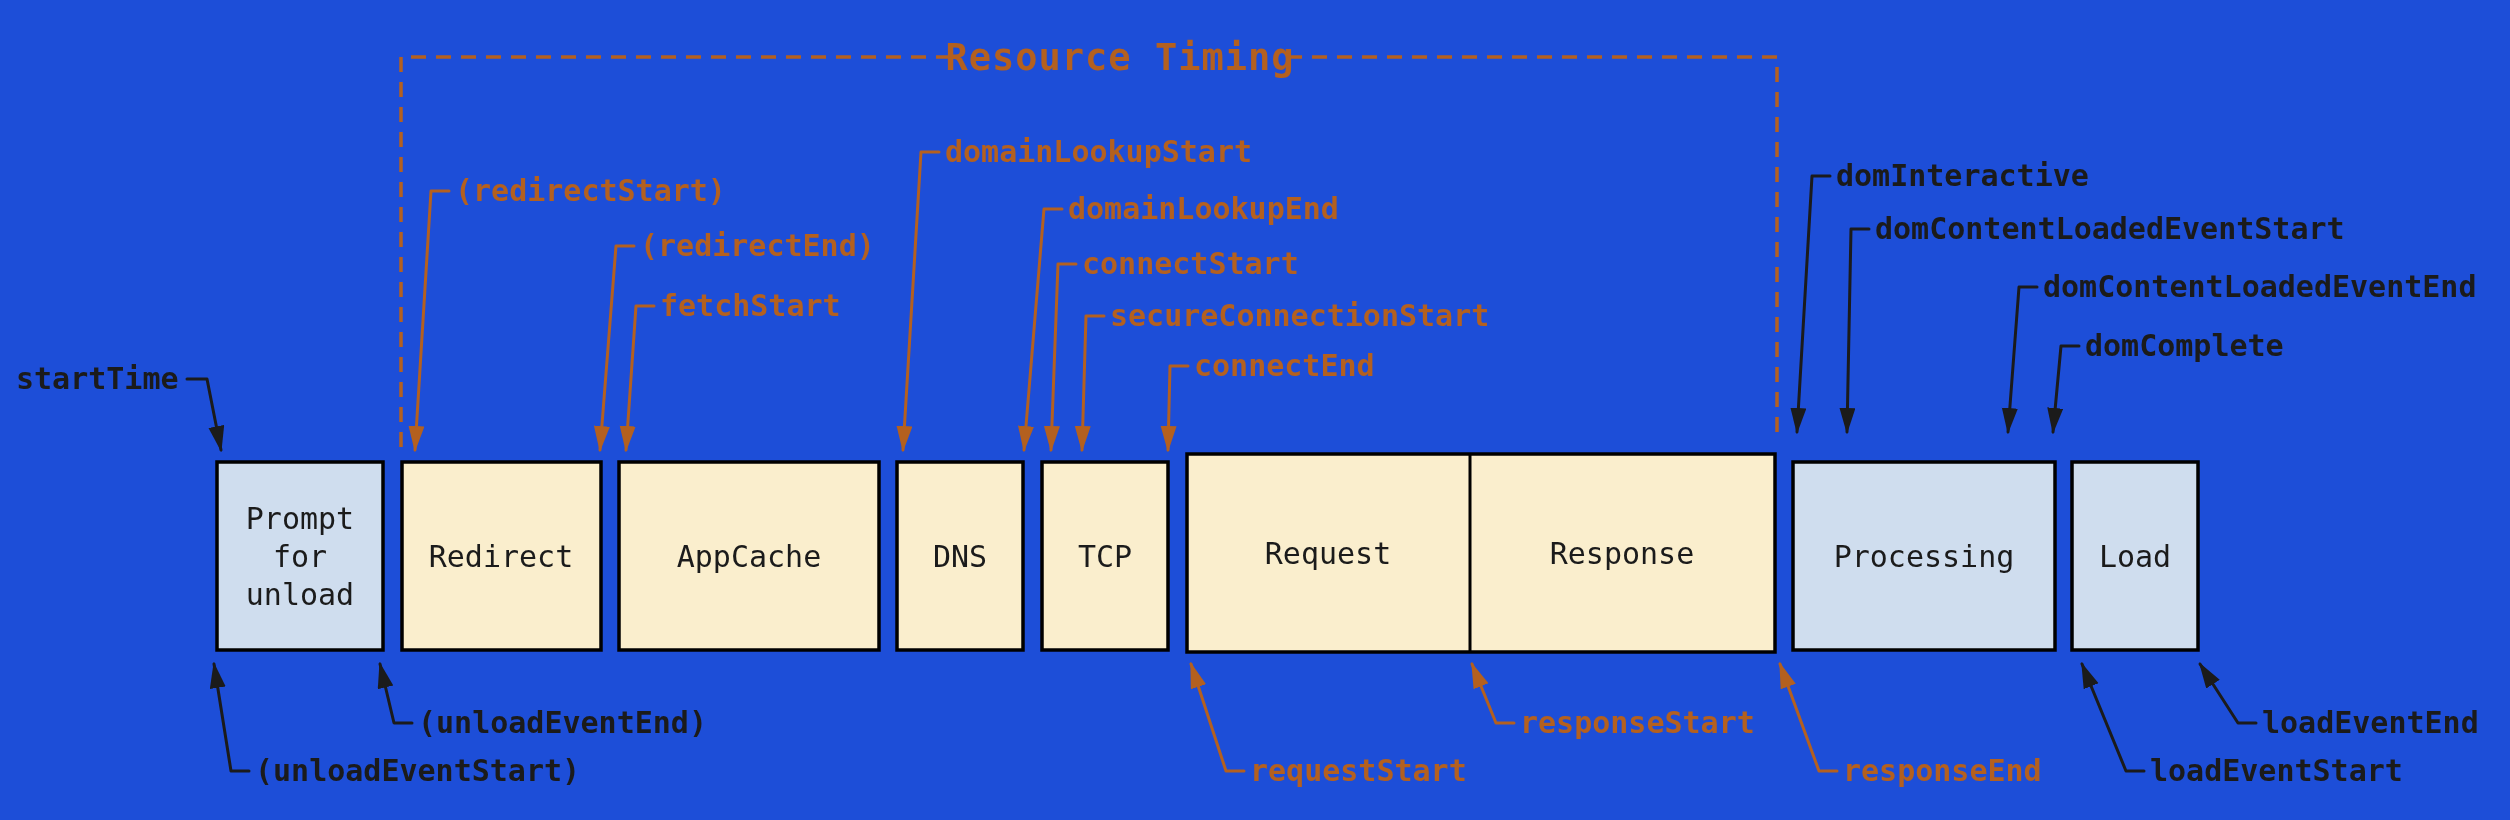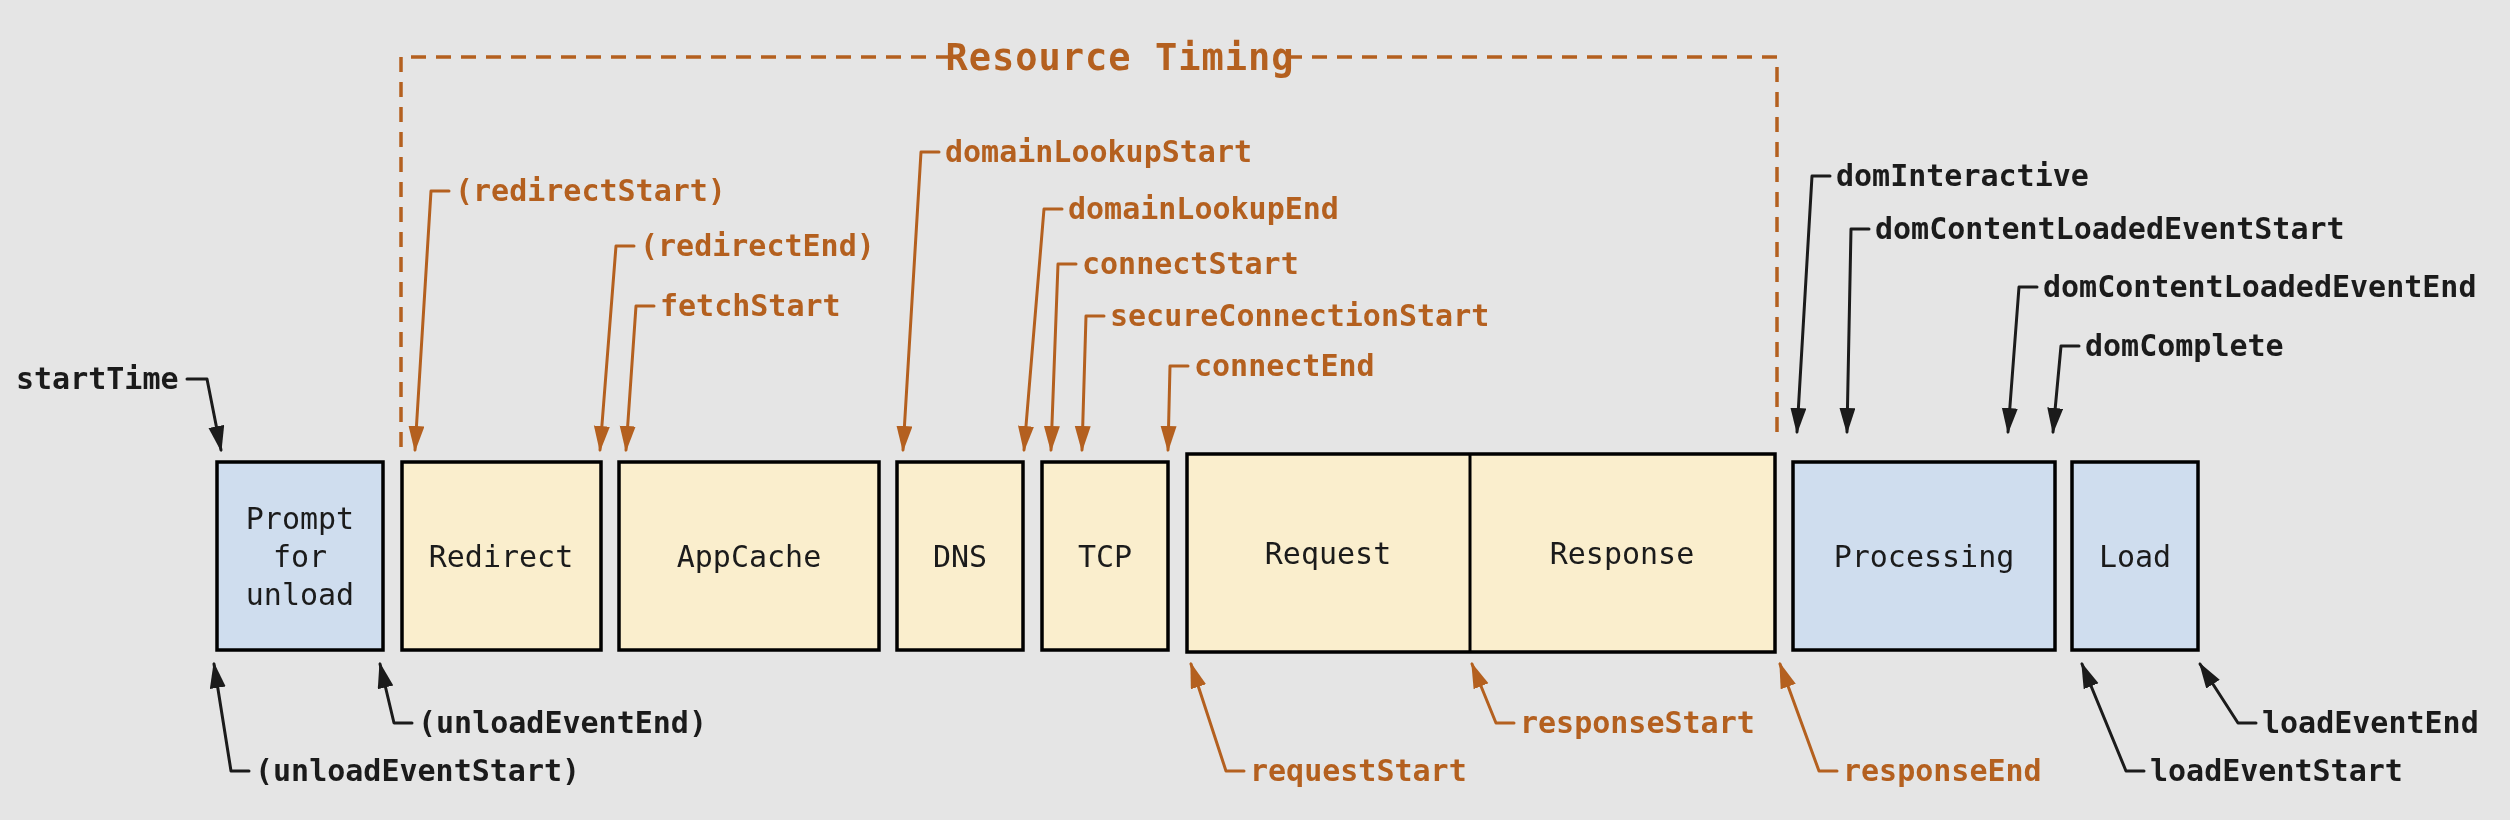--- a/index.html
+++ b/index.html
@@ -1,16 +1,16 @@
 <!DOCTYPE html>
 <html><head>
 <meta charset="utf-8">
 <style>
   html,body{margin:0;padding:0;background:#ffffff;}
-  .stage{width:2510px;height:820px;position:relative;background:#e5e5e5;
+  .stage{width:2510px;height:820px;position:relative;background:#1d4ed8;
          font-family:"DejaVu Sans Mono","Liberation Mono",monospace;}
   svg{display:block;}
   text{font-family:"DejaVu Sans Mono","Liberation Mono",monospace;}
   .evt{font-size:30px;font-weight:bold;}
   .boxlab{font-size:30px;font-weight:normal;}
   .title{font-size:37px;font-weight:600;letter-spacing:1px;}
   .leader{fill:none;stroke-width:3;stroke-linecap:round;stroke-linejoin:round;}
   .boxes rect{stroke-width:3.5;}
 </style>
 </head>

